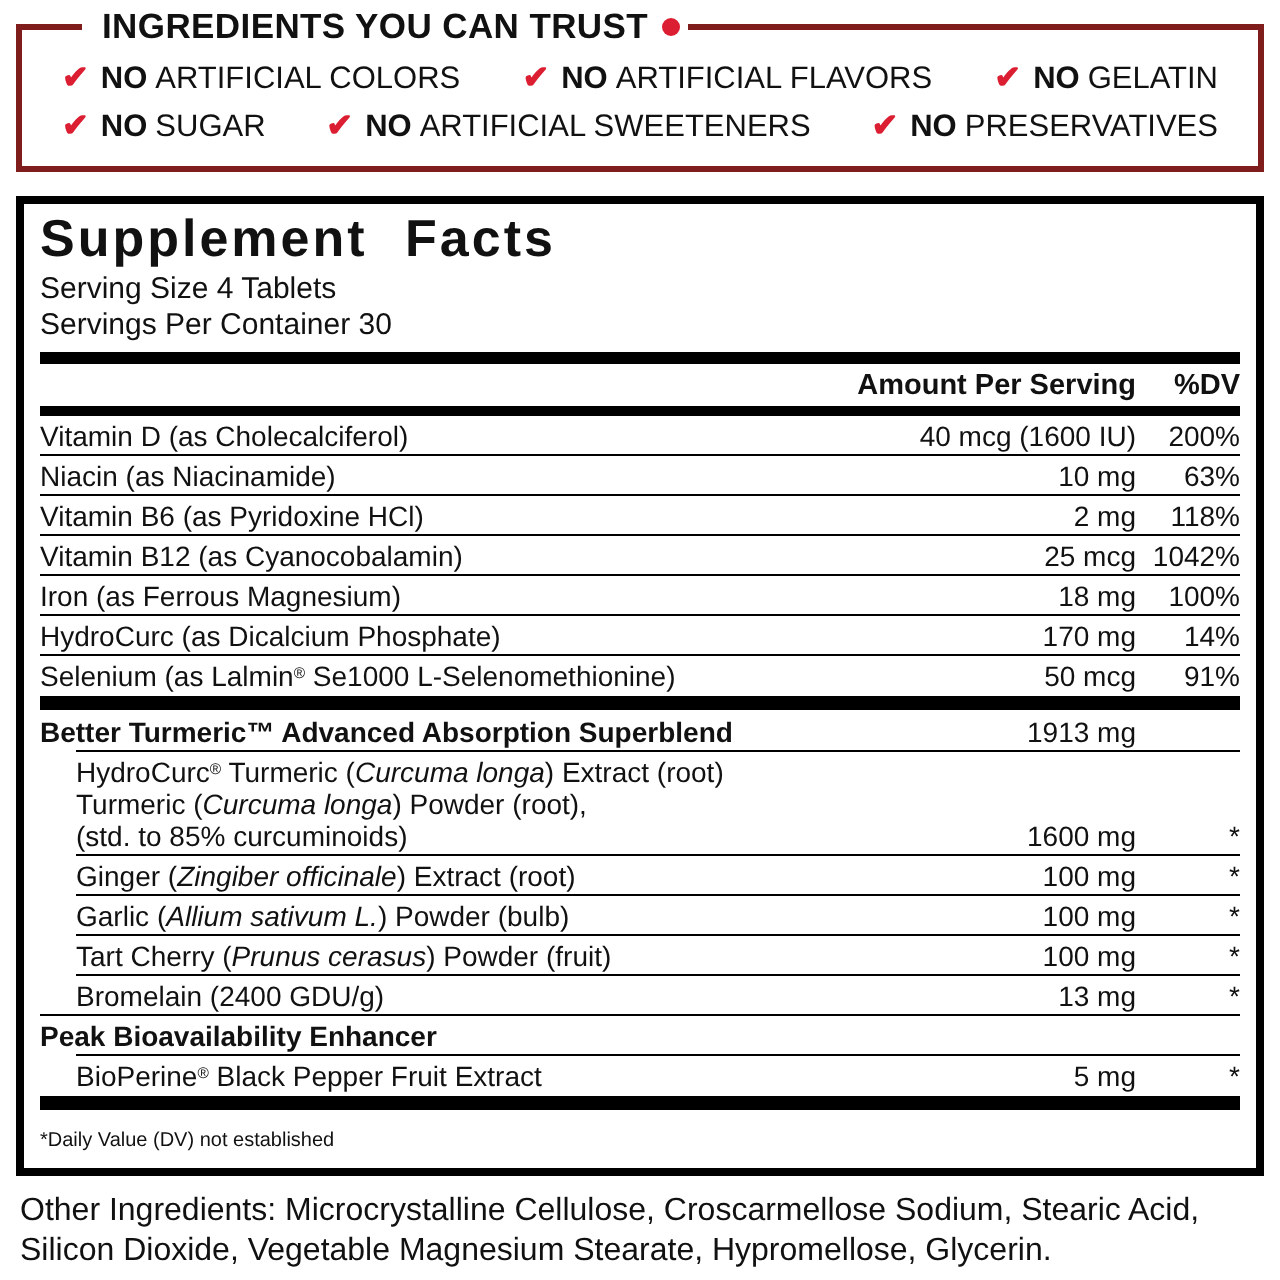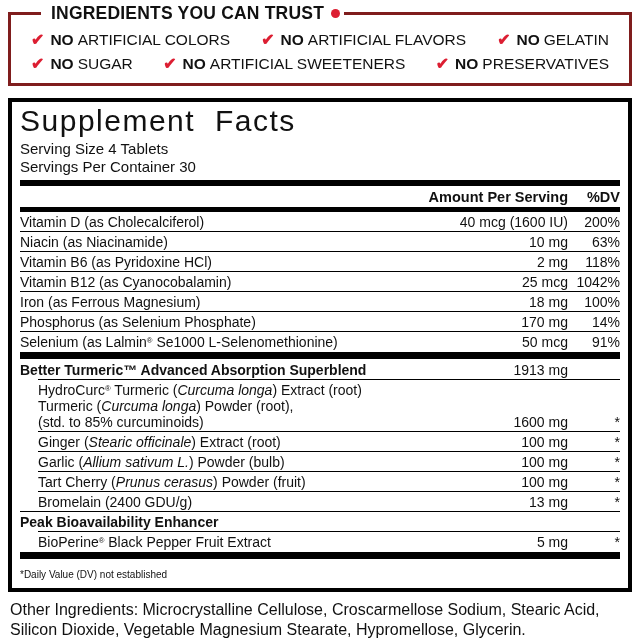--- a/index.html
+++ b/index.html
@@ -15,21 +15,21 @@
     padding:0 4px 0 10px;font-weight:bold;font-size:17.5px;letter-spacing:.2px;
     display:flex;align-items:center;gap:7px;white-space:nowrap;
   }
   .trust-dot{width:9px;height:9px;border-radius:50%;background:#DC1E32;display:inline-block;}
   .trust-row{display:flex;justify-content:space-between;padding:3px 12px;font-size:15.5px;white-space:nowrap;}
   .titem{display:flex;align-items:center;}
   .titem .chk{color:#DC1E32;font-weight:bold;font-size:16px;margin-right:6px;line-height:1;}
   .titem b{margin-right:4px;}
   
   .panel{margin:12px 8px 0;border:4px solid #000;padding:2px 8px 4px;background:#fff;}
-  .sf-title{font-size:30px;font-weight:normal;letter-spacing:1.5px;word-spacing:10px;line-height:1.08;margin:1px 0 3px;}
+  .sf-title{font-size:26px;font-weight:bold;letter-spacing:1.5px;word-spacing:10px;line-height:1.08;margin:1px 0 3px;}
   .serving{font-size:15px;line-height:18px;}
   .bar{background:#000;}
   .bar-lg{height:6px;margin-top:4px;}
   .bar-sm{height:5px;}
   .bar-mid{height:7px;margin:1px 0;}
   .rowgrid{display:flex;align-items:center;}
   .rowgrid .name{flex:1;min-width:0;}
   .rowgrid .amt{text-align:right;white-space:nowrap;}
   .rowgrid .dv{width:52px;text-align:right;white-space:nowrap;}
   .sf-header{font-weight:bold;font-size:14.5px;padding:3px 0 2px;}
@@ -130,21 +130,21 @@
       </div>
       <div class="sf-row rowgrid main">
         <div class="name">
           <div><span>Iron (as Ferrous Magnesium)</span></div>
         </div>
         <div class="amt">18 mg</div>
         <div class="dv">100%</div>
       </div>
       <div class="sf-row rowgrid main">
         <div class="name">
-          <div><span>Phosphorus (as Selenium Phosphate)</span></div>
+          <div><span>HydroCurc (as Dicalcium Phosphate)</span></div>
         </div>
         <div class="amt">170 mg</div>
         <div class="dv">14%</div>
       </div>
       <div class="sf-row rowgrid main">
         <div class="name">
           <div><span>Selenium (as Lalmin</span><sup>®</sup><span> Se1000 L-Selenomethionine)</span></div>
         </div>
         <div class="amt">50 mcg</div>
         <div class="dv">91%</div>
@@ -161,21 +161,21 @@
         <div class="name">
           <div><span>HydroCurc</span><sup>®</sup><span> Turmeric (</span><em>Curcuma longa</em><span>) Extract (root)</span></div>
           <div><span>Turmeric (</span><em>Curcuma longa</em><span>) Powder (root),</span></div>
           <div><span>(std. to 85% curcuminoids)</span></div>
         </div>
         <div class="amt">1600 mg</div>
         <div class="dv">*</div>
       </div>
       <div class="sf-row rowgrid sub">
         <div class="name">
-          <div><span>Ginger (</span><em>Stearic officinale</em><span>) Extract (root)</span></div>
+          <div><span>Ginger (</span><em>Zingiber officinale</em><span>) Extract (root)</span></div>
         </div>
         <div class="amt">100 mg</div>
         <div class="dv">*</div>
       </div>
       <div class="sf-row rowgrid sub">
         <div class="name">
           <div><span>Garlic (</span><em>Allium sativum L.</em><span>) Powder (bulb)</span></div>
         </div>
         <div class="amt">100 mg</div>
         <div class="dv">*</div>

